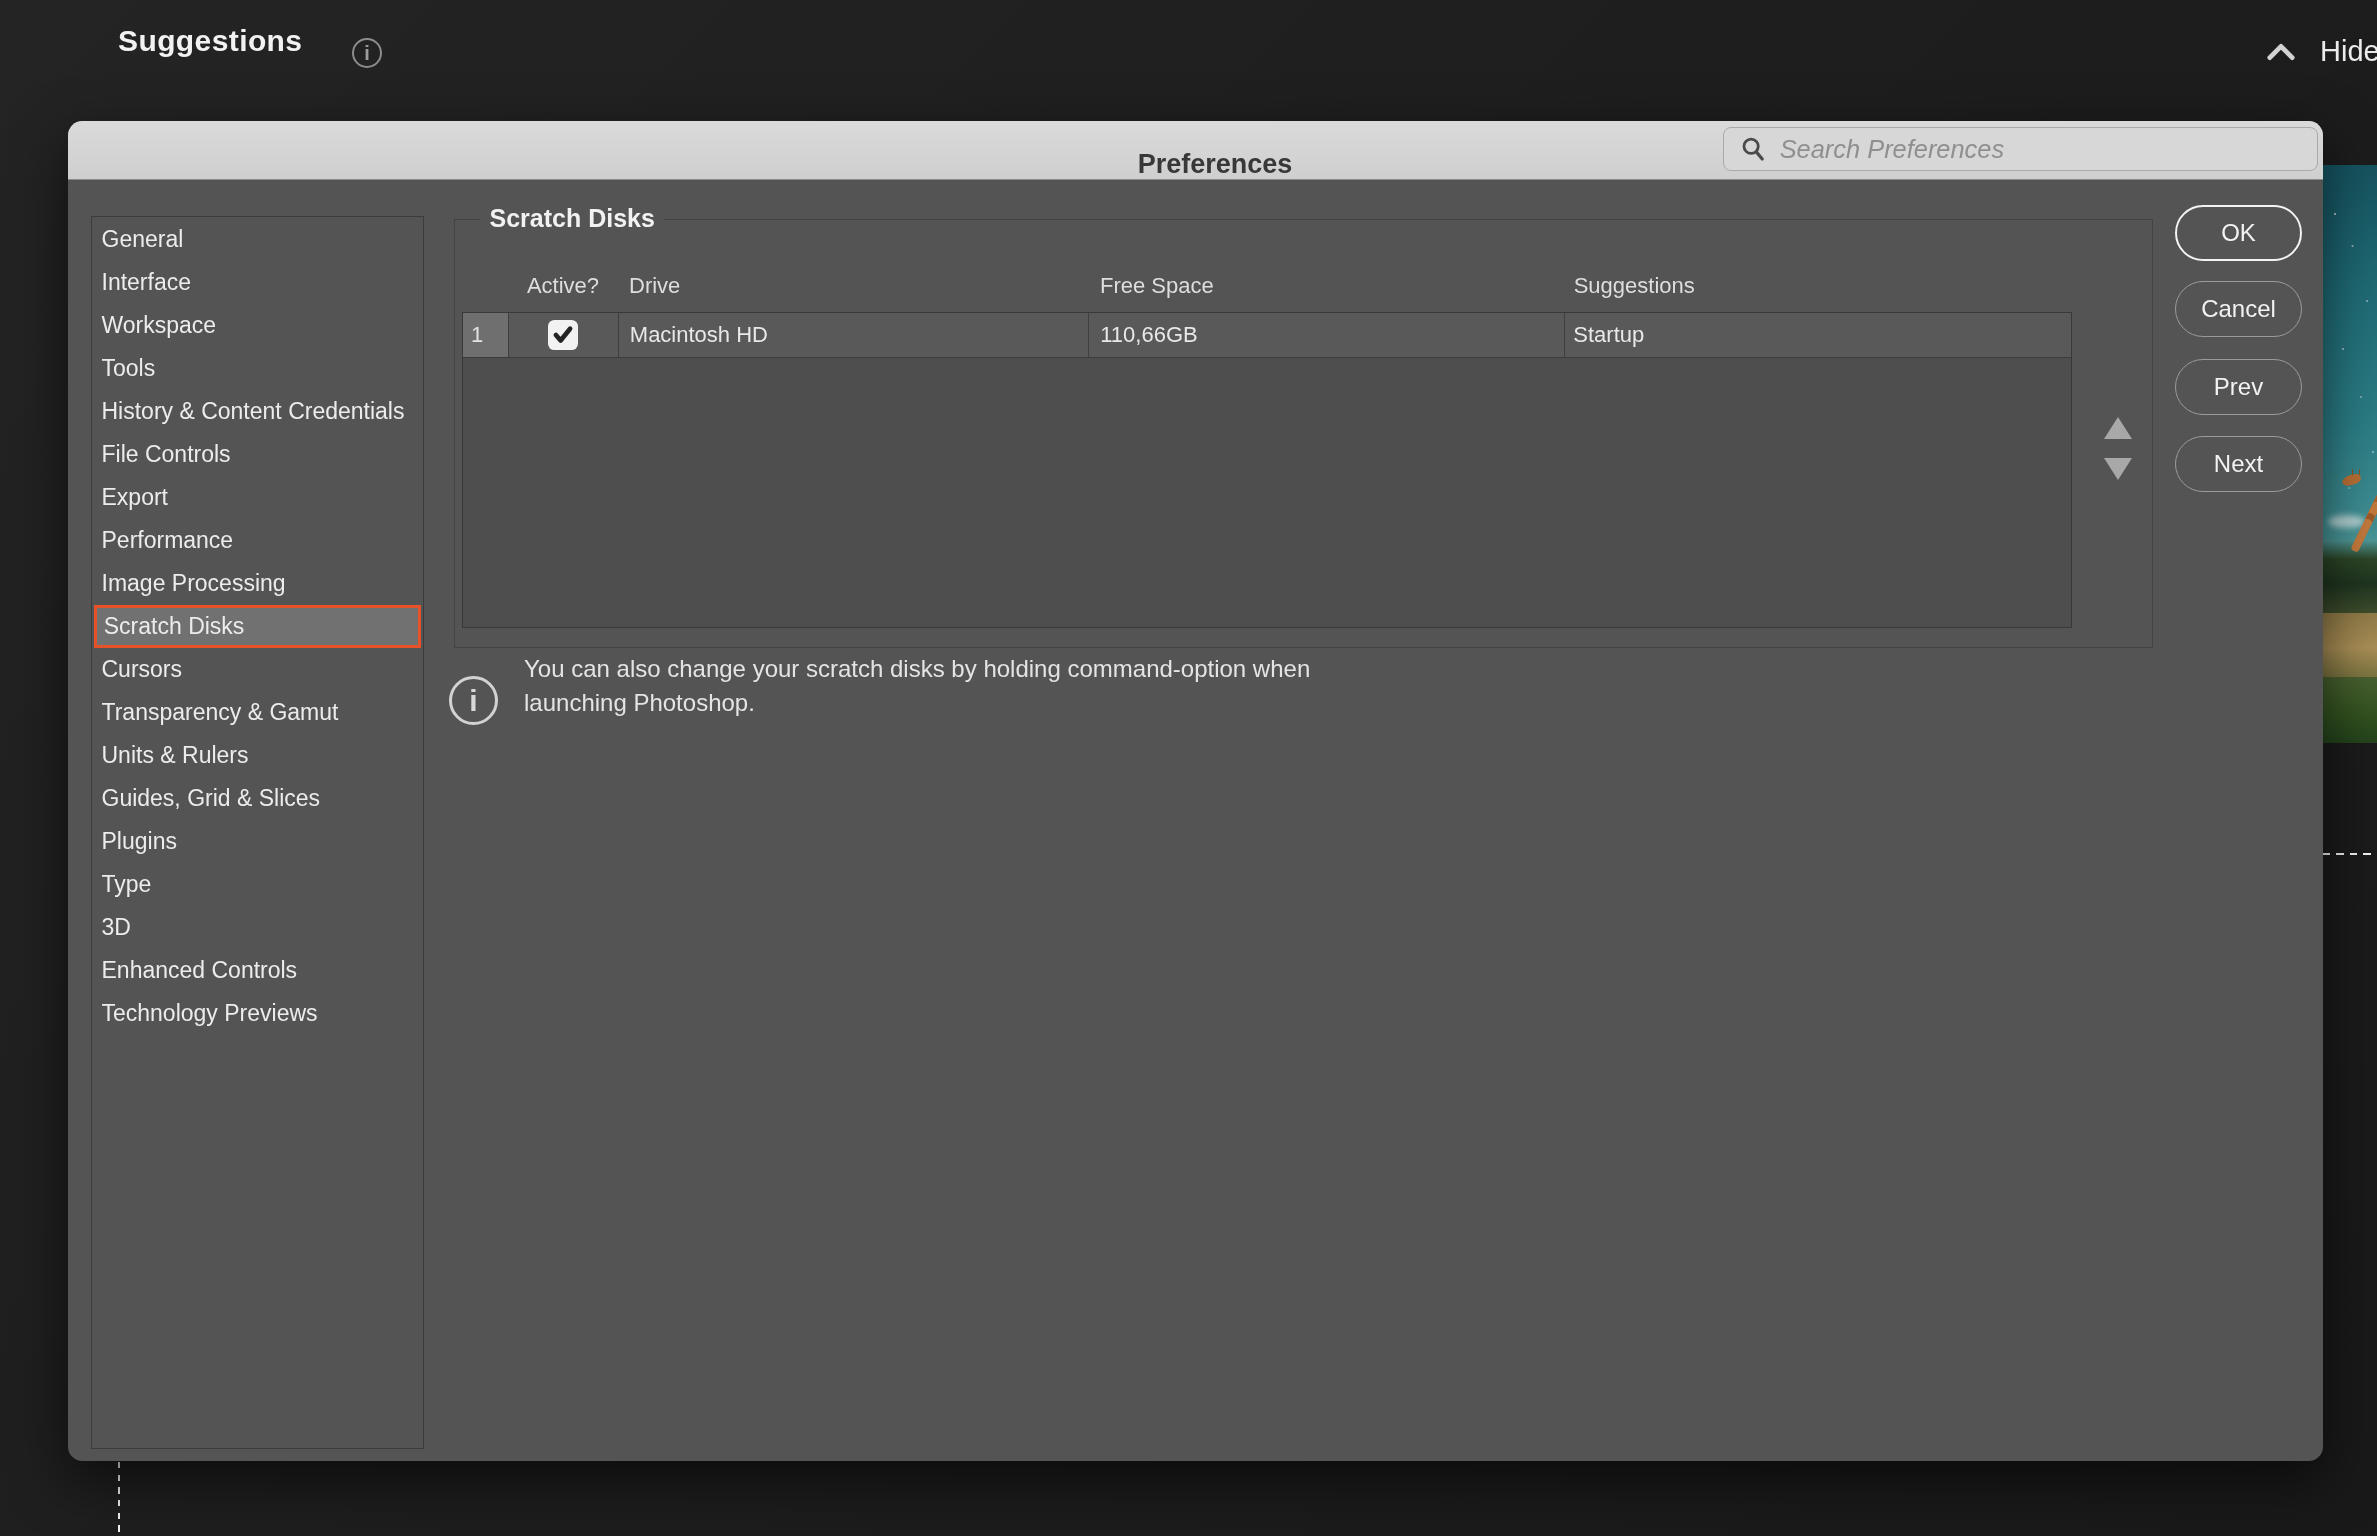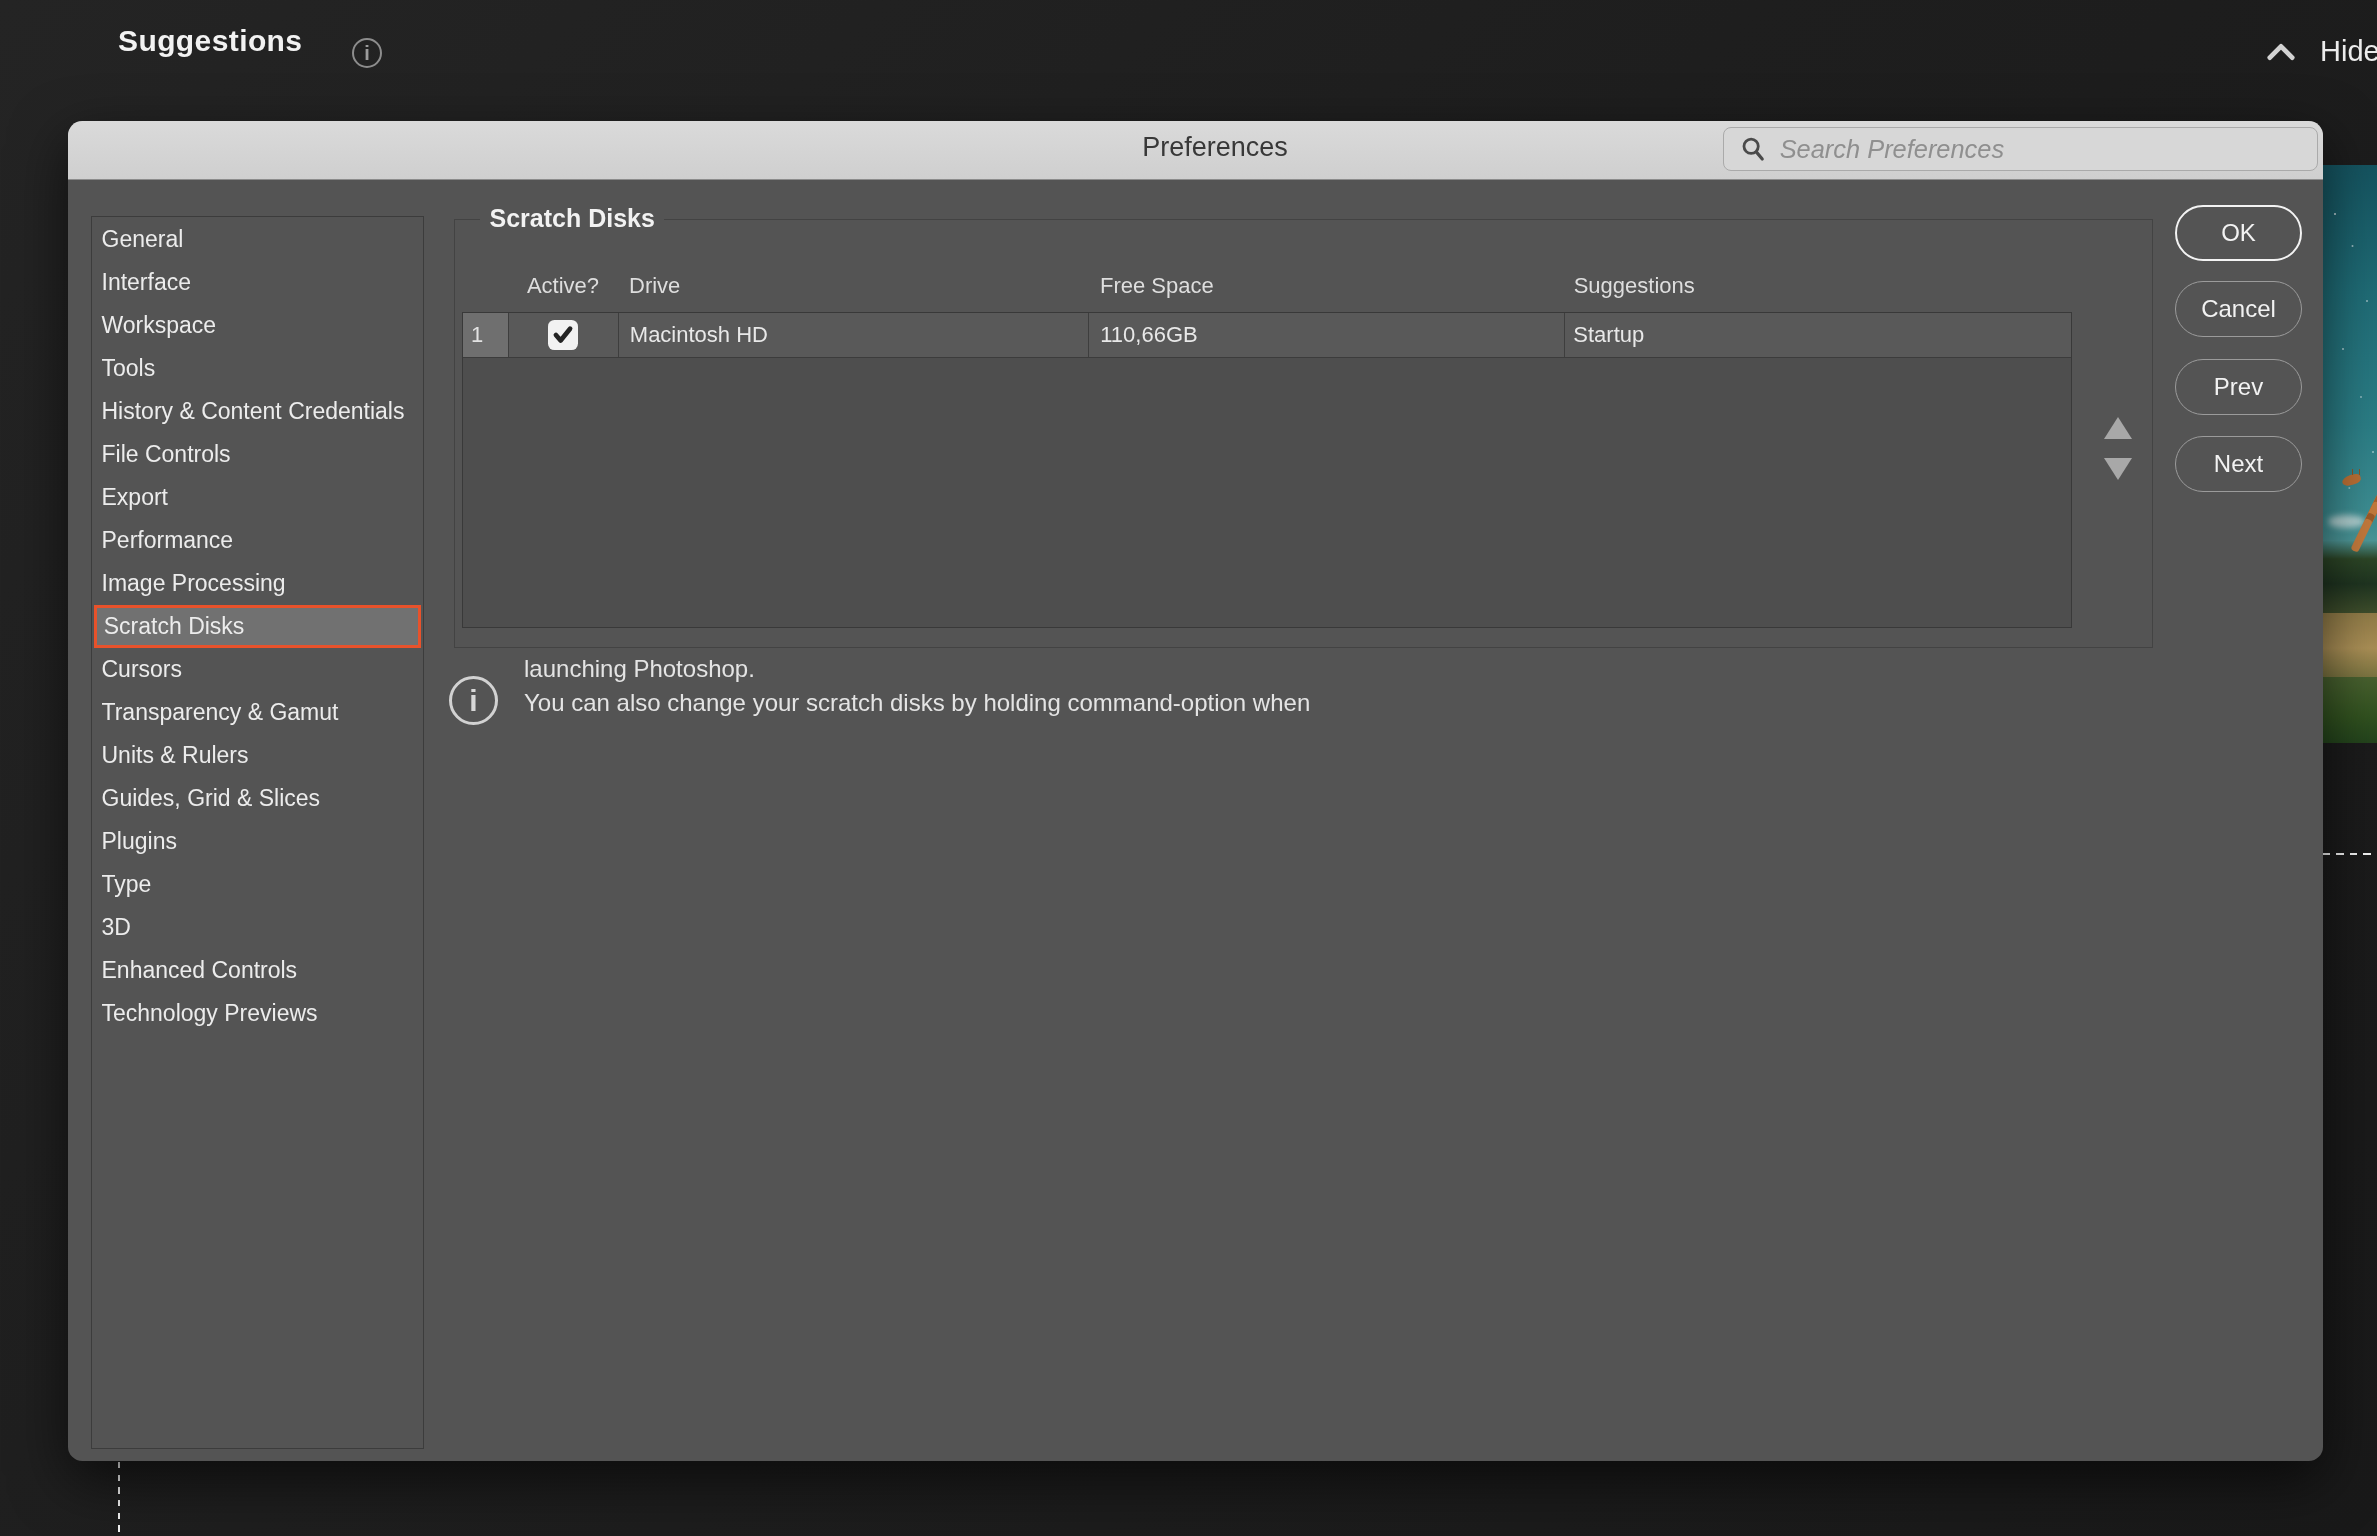--- a/index.html
+++ b/index.html
@@ -69,22 +69,22 @@
     position:absolute; left:68px; top:121px; width:2255px; height:1340px;
     background:#545454; border-radius:14.3px;
     box-shadow:0 19px 56px rgba(0,0,0,.6);
   }
   .titlebar{
     position:absolute; left:0; top:0; width:100%; height:59px;
     background:linear-gradient(180deg,#dadada,#cfcfcf);
     border-bottom:1.6px solid #8c8c8c; border-radius:14.3px 14.3px 0 0;
   }
   .dialog-title{
-    position:absolute; left:0; right:0; top:11px; text-align:center;
-    font-size:27px; font-weight:normal; color:#383838;margin-left:39px;
+    position:absolute; left:0; right:0; top:28px; text-align:center;
+    font-size:27px; font-weight:bold; color:#383838;margin-left:39px;
   }
   .search-box{
     position:absolute; left:1655px; top:6.4px; width:595px; height:44px;
     background:#d7d7d7; border:1.6px solid #aaaaaa; border-radius:8px;
     display:flex; align-items:center; padding-left:16px;
   }
   .search-box svg{ flex:0 0 auto; }
   .search-input{
     flex:1; height:100%; border:none; outline:none; background:transparent;
     font-family:"Liberation Sans", sans-serif; font-size:25.4px; color:#444; padding-left:12.7px;font-style:italic;
@@ -268,22 +268,22 @@
         <div class="cell c-free">110,66GB</div>
         <div class="cell c-info">Startup</div>
       </div>
     </div>
 
     <div class="row-up-arrow"></div>
     <div class="row-down-arrow"></div>
 
     <div class="note-icon">i</div>
     <div class="note-text">
+      <div>You can also change your scratch disks by holding command-option when</div>
       <div>launching Photoshop.</div>
-      <div>You can also change your scratch disks by holding command-option when</div>
     </div>
 
     <div class="dlg-btn btn-ok">OK</div>
     <div class="dlg-btn btn-cancel">Cancel</div>
     <div class="dlg-btn btn-prev">Prev</div>
     <div class="dlg-btn btn-next">Next</div>
   </div>
 
 </div>
 

